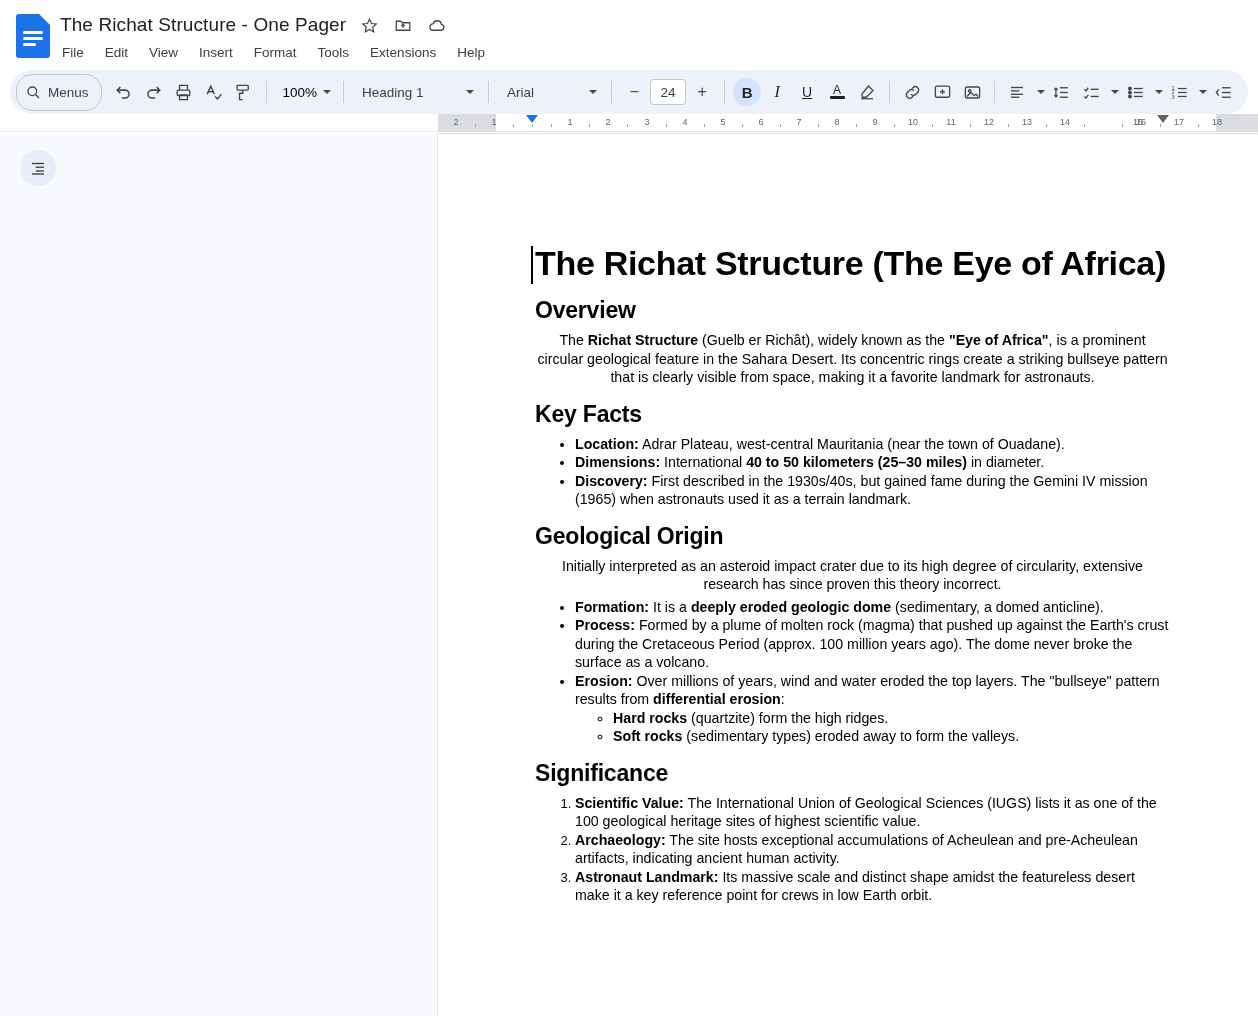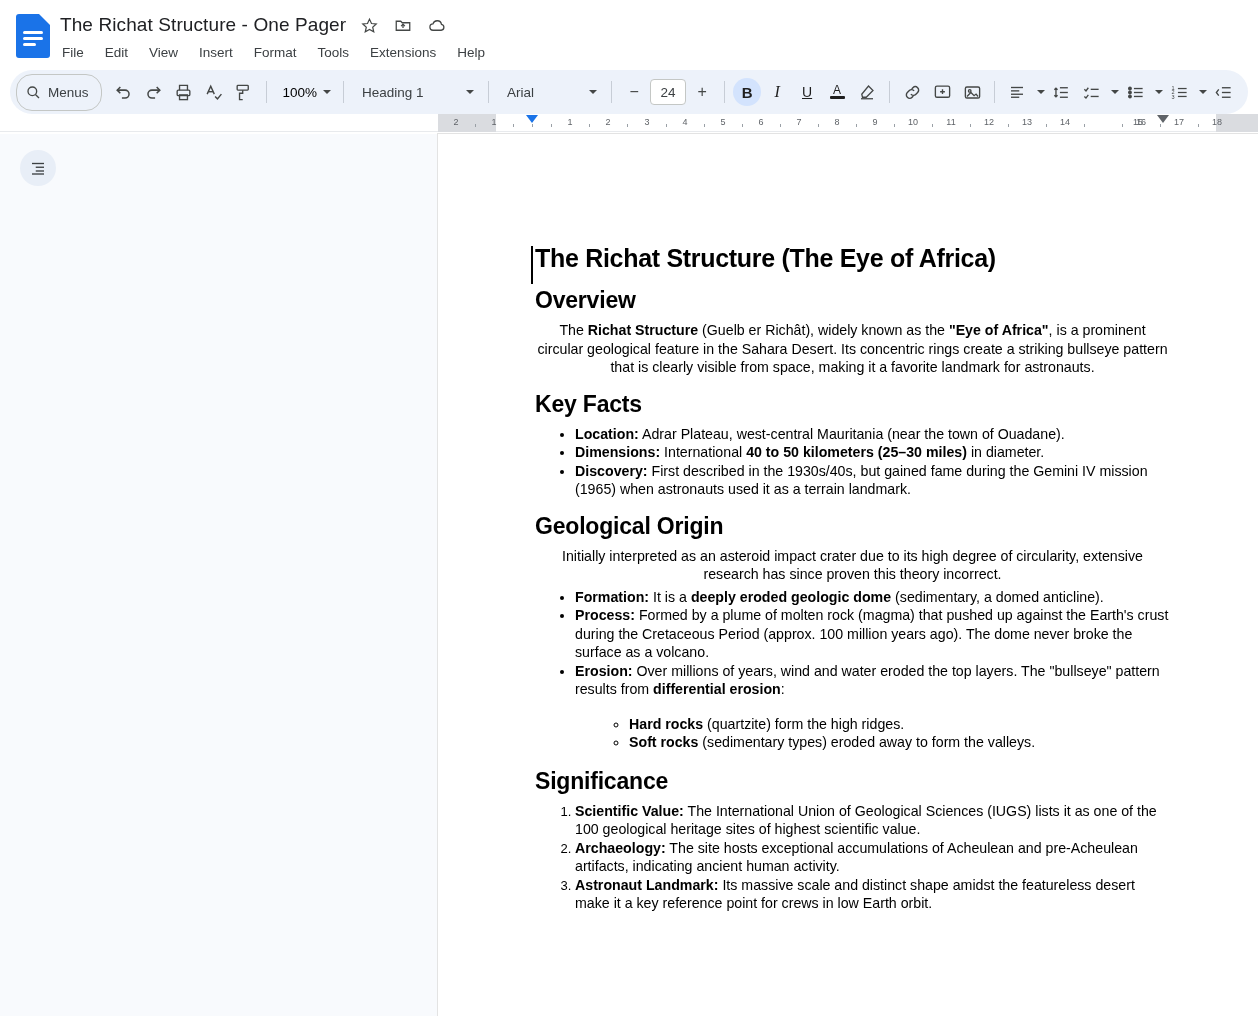--- a/index.html
+++ b/index.html
@@ -168,37 +168,37 @@
     overflow: hidden;
     box-shadow: 0 0 0 1px #e3e3e3;
   }
   .page-inner {
     padding: 110px 88px 0 97px;
     color: #000;
   }
 
   h1.doc-h1 {
     font-family: "Liberation Sans", sans-serif;
-    font-size: 25px; font-weight: 700; margin: 0 0 12px 0; letter-spacing: -0.3px;
+    font-size: 34px; font-weight: 700; margin: 0 0 12px 0; letter-spacing: -0.3px;
     position: relative;
   }
   .caret {
     position: absolute; left: -4px; top: 2px; width: 2px; height: 38px; background: #000;
   }
   h2.doc-h2 {
     font-size: 23px; font-weight: 700; margin: 14px 0 7px 0; letter-spacing: -0.2px;
   }
   p.doc-p {
     font-size: 14.2px; line-height: 18.5px; margin: 0 0 4px 0; text-align: center;
   }
   ul.doc-ul, ol.doc-ol { margin: 2px 0 4px 0; padding-left: 40px; }
   ul.doc-ul li, ol.doc-ol li {
     font-size: 14.2px; line-height: 18.5px; margin: 0 0 0 0;
   }
-  ul.inner { padding-left: 38px; margin: 16px; list-style-type: circle; }
+  ul.inner { padding-left: 38px; margin: 0; list-style-type: circle; }
   ul.doc-ul { list-style-type: disc; }
   li::marker { font-size: 13px; }
   b { font-weight: 700; }
 </style>
 </head>
 <body>
 
 <div class="app">
 
   <div class="titlebar">

